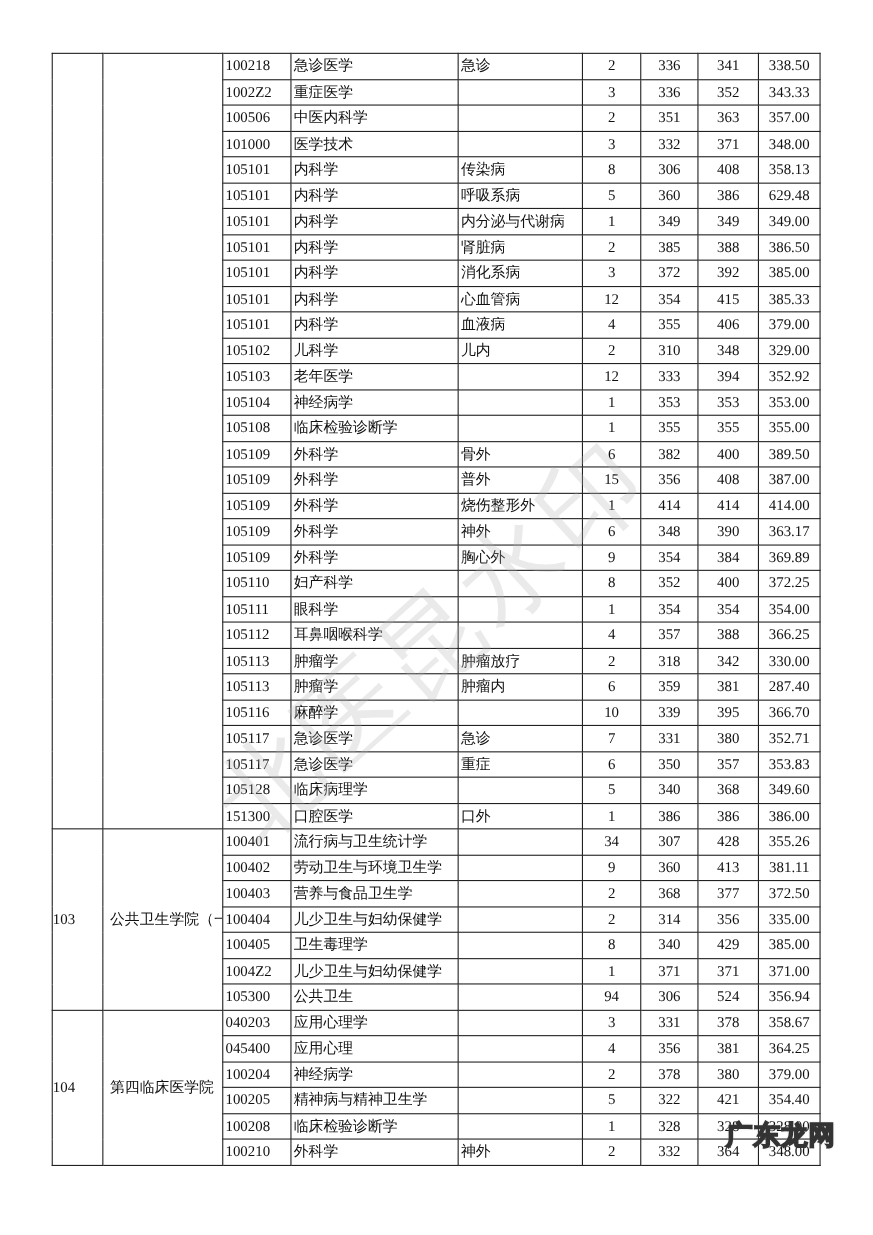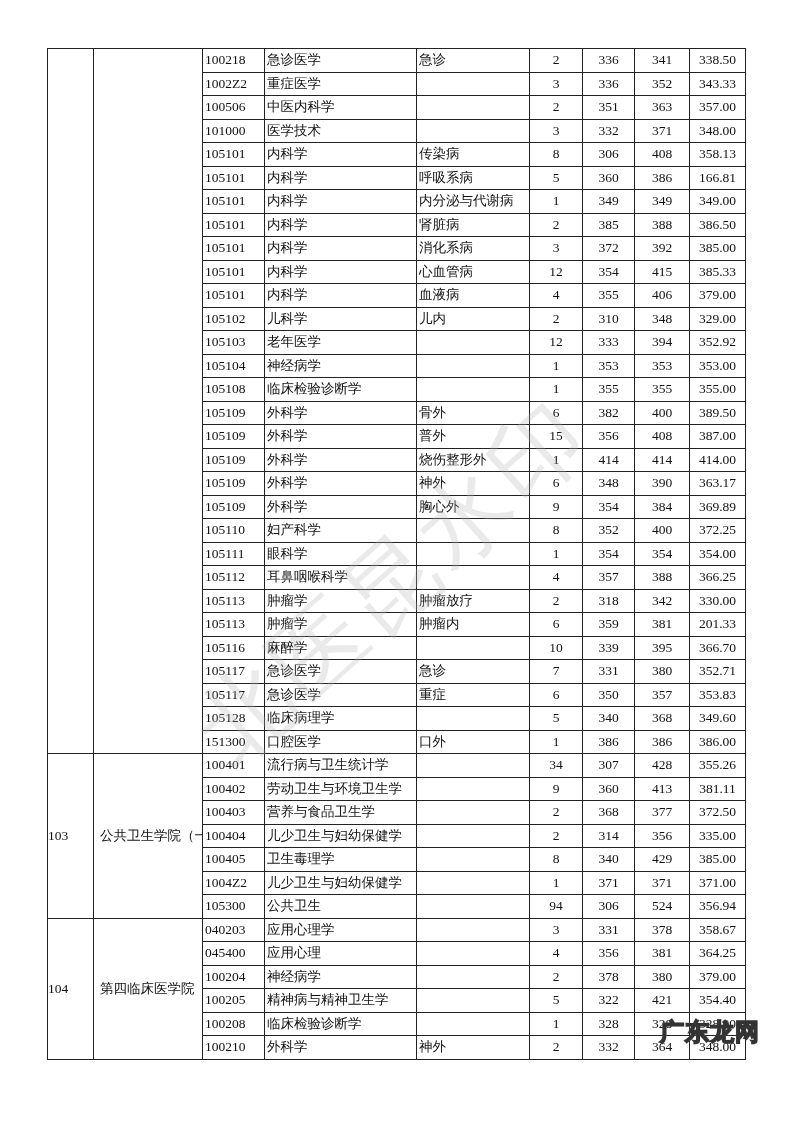--- a/index.html
+++ b/index.html
@@ -86,21 +86,21 @@
           <td class="num">408</td>
           <td class="num">358.13</td>
         </tr>
         <tr>
           <td class="c-code">105101</td>
           <td class="c-name">内科学</td>
           <td class="c-dir">呼吸系病</td>
           <td class="num">5</td>
           <td class="num">360</td>
           <td class="num">386</td>
-          <td class="num">166.81</td>
+          <td class="num">629.48</td>
         </tr>
         <tr>
           <td class="c-code">105101</td>
           <td class="c-name">内科学</td>
           <td class="c-dir">内分泌与代谢病</td>
           <td class="num">1</td>
           <td class="num">349</td>
           <td class="num">349</td>
           <td class="num">349.00</td>
         </tr>
@@ -257,21 +257,21 @@
           <td class="num">342</td>
           <td class="num">330.00</td>
         </tr>
         <tr>
           <td class="c-code">105113</td>
           <td class="c-name">肿瘤学</td>
           <td class="c-dir">肿瘤内</td>
           <td class="num">6</td>
           <td class="num">359</td>
           <td class="num">381</td>
-          <td class="num">201.33</td>
+          <td class="num">287.40</td>
         </tr>
         <tr>
           <td class="c-code">105116</td>
           <td class="c-name">麻醉学</td>
           <td class="c-dir"></td>
           <td class="num">10</td>
           <td class="num">339</td>
           <td class="num">395</td>
           <td class="num">366.70</td>
         </tr>

